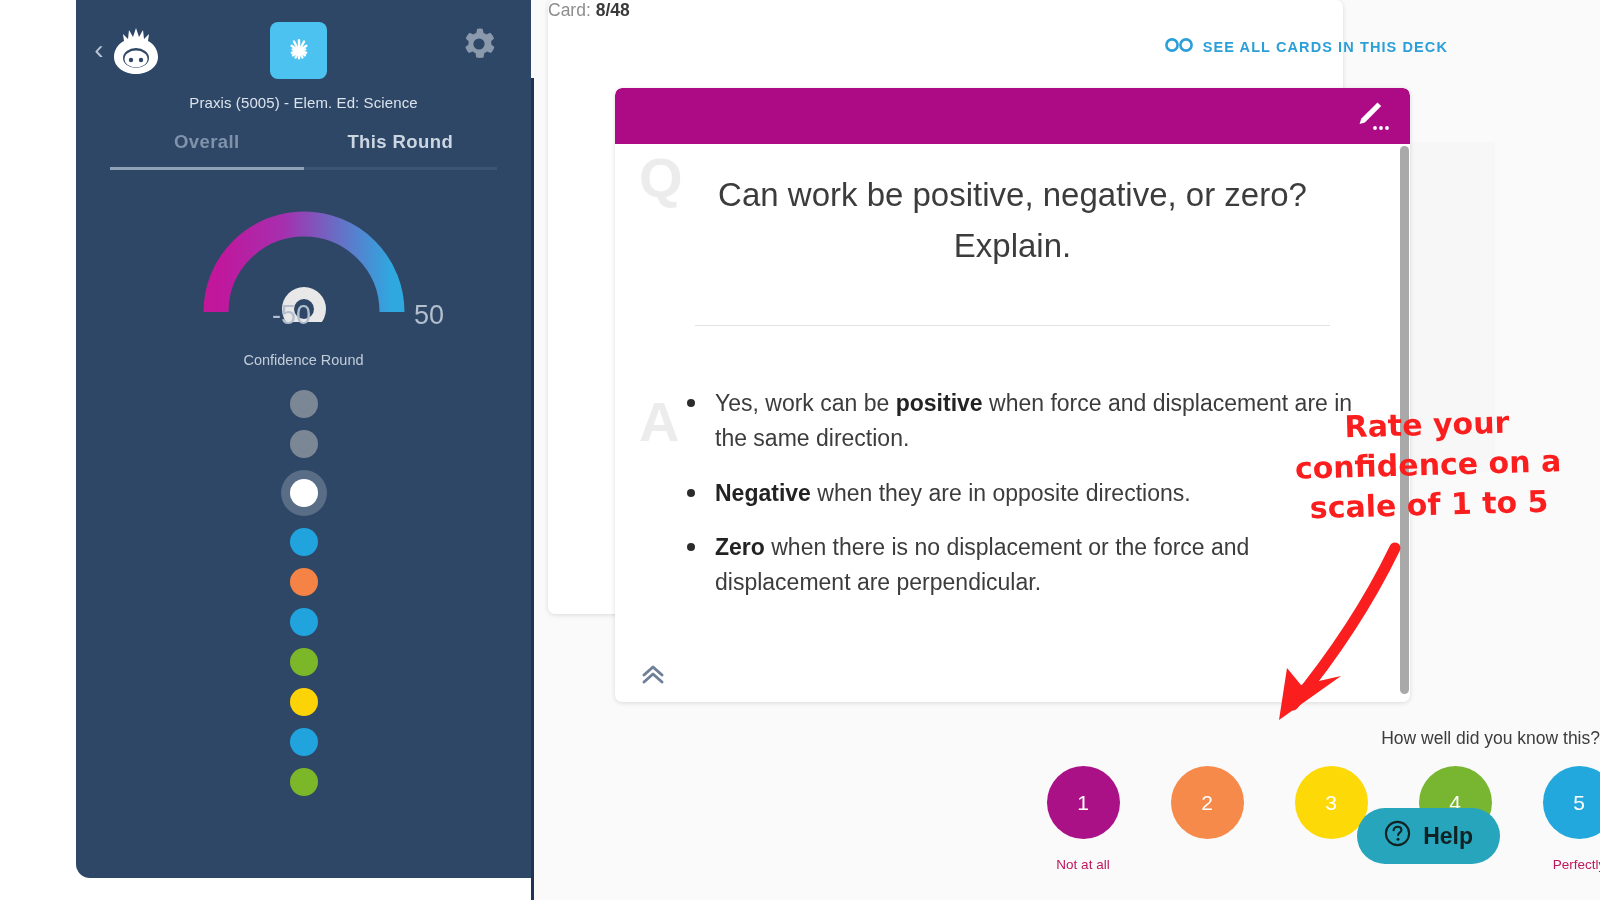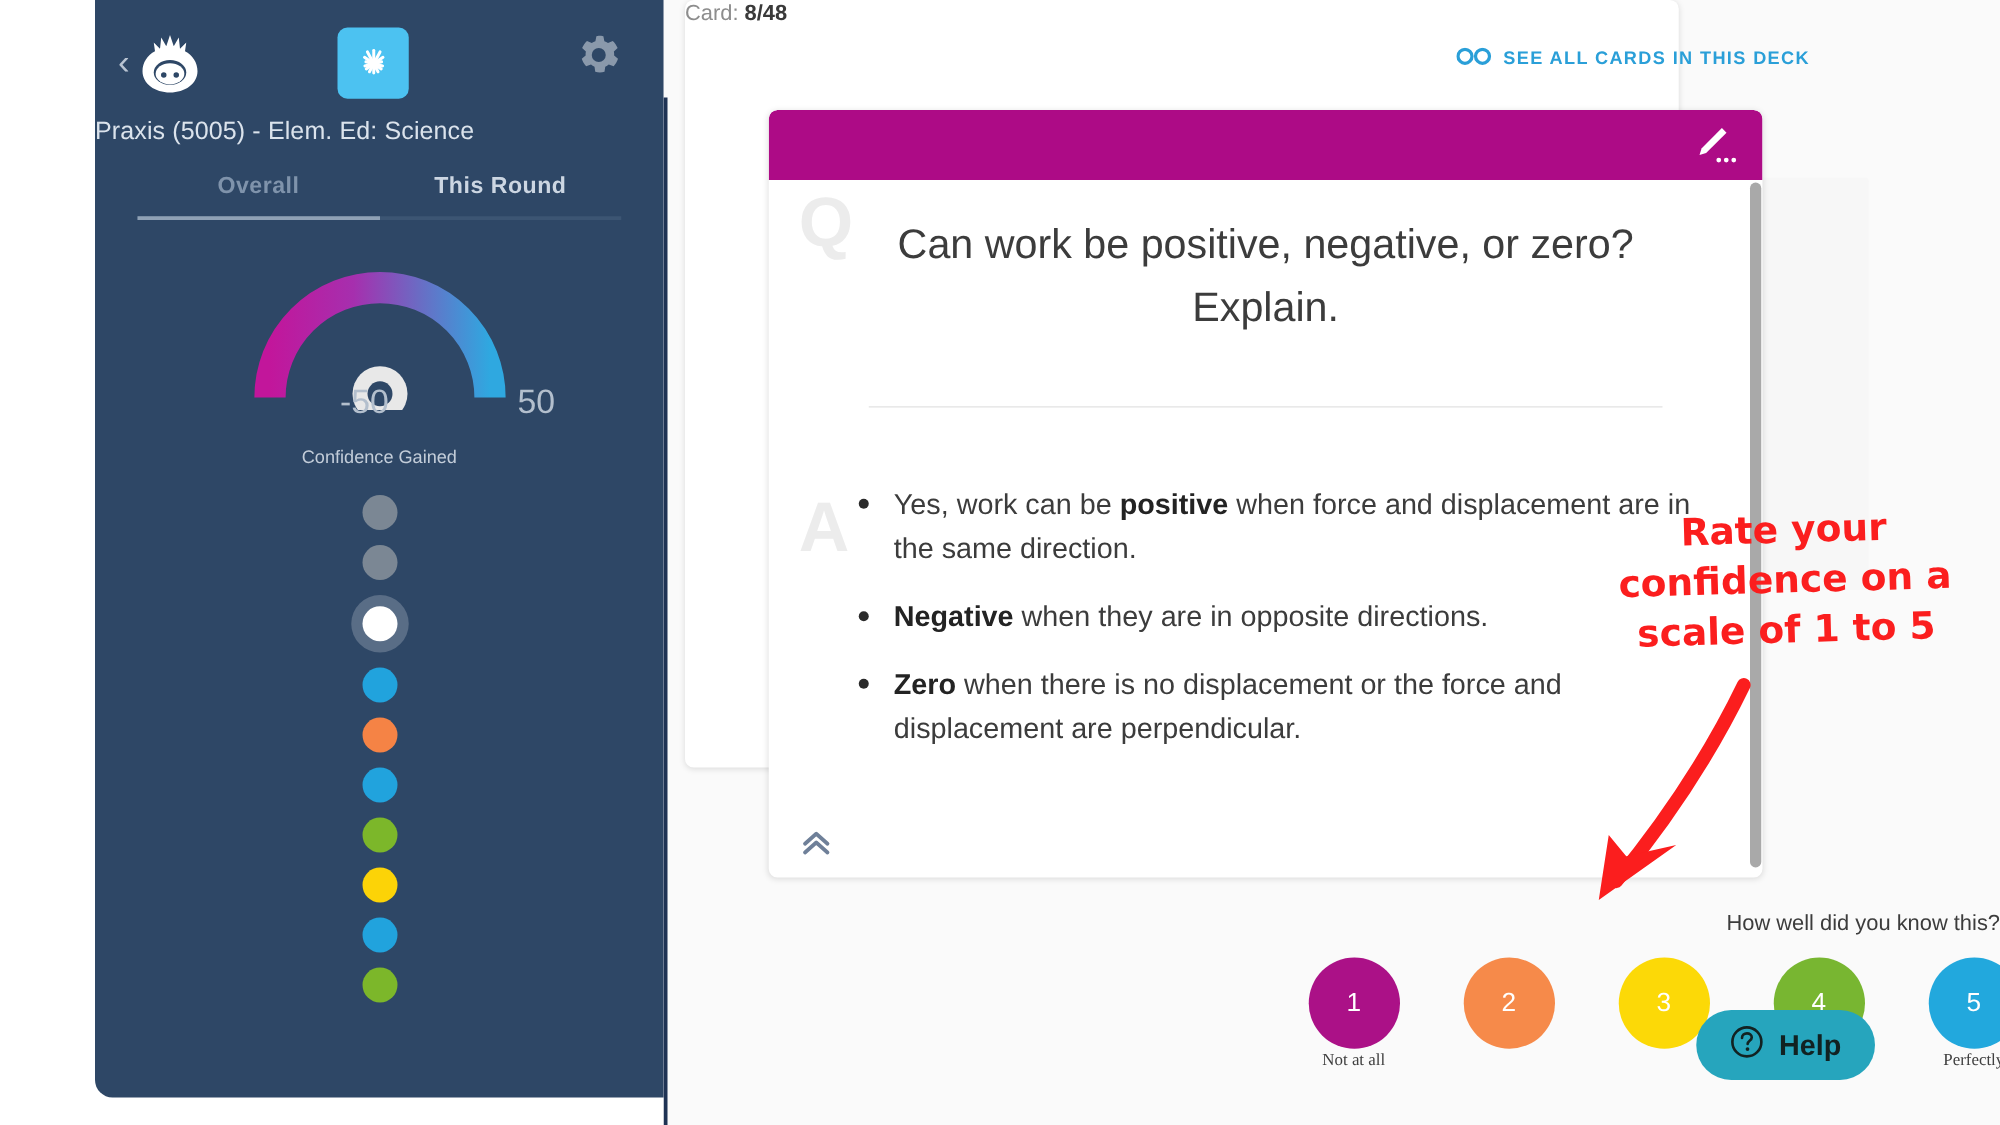--- a/index.html
+++ b/index.html
@@ -27,21 +27,21 @@
   }
   .sb-logo-mascot { position: absolute; left: 32px; top: 22px; width: 56px; height: 56px; }
   .sb-brand {
     position: absolute; left: 194px; top: 22px;
     width: 57px; height: 57px; border-radius: 8px; background: #4cc2f1;
     display: flex; align-items: center; justify-content: center;
   }
   .sb-gear { position: absolute; right: 32px; top: 24px; width: 40px; height: 40px; }
 
   .sb-deck-title {
-    text-align: left; color: #dbe3ec; font-size: 20px;
+    text-align: center; color: #dbe3ec; font-size: 15px;
     letter-spacing: .1px; margin-top: -6px;
   }
 
   .sb-tabs {
     margin: 20px 34px 0 34px; display: flex;
     border-bottom: 3px solid #3c5573; position: relative;
   }
   .sb-tab {
     flex: 1; text-align: center; padding-bottom: 14px;
     font-size: 18.5px; color: #7f93ab; font-weight: 700; letter-spacing: .4px;
@@ -151,21 +151,21 @@
   }
   .rating-row {
     display: flex; justify-content: center; align-items: flex-start; gap: 51px; margin-top: 17px;
   }
   .rate-item { position: relative; width: 73px; text-align: center; }
   .rate-circle {
     width: 73px; height: 73px; border-radius: 50%;
     display: flex; align-items: center; justify-content: center;
     color: #ffffff; font-size: 21px; font-weight: 400;
   }
-  .rate-caption { margin-top: 1px; font-size: 13.5px; color: #404040; font-family: Liberation Serif, serif; }
+  .rate-caption { margin-top: 18px; font-size: 13.5px; color: #be185d; }
 
   .help-btn {
     position: absolute; right: 100px; bottom: 36px;
     height: 56px; padding: 0 27px; border-radius: 28px; background: #26a5bd;
     display: flex; align-items: center; gap: 12px;
     color: #122; font-size: 23px; font-weight: 700;
   }
 
   
   .annot {
@@ -241,21 +241,21 @@
           <g transform="rotate(78)">
             <path d="M0 -11 L78 -3 L78 3 L0 11 Z" fill="#e8e8e8"></path>
           </g>
           <circle cx="0" cy="0" r="22" fill="#e8e8e8"></circle>
           <circle cx="0" cy="0" r="10" fill="#2e4766"></circle>
         </g>
       </svg>
       <div class="gauge-label-left">-50</div>
       <div class="gauge-label-right">50</div>
     </div>
-    <div class="gauge-caption">Confidence Gained</div>
+    <div class="gauge-caption">Confidence Round</div>
 
     <div class="dots" id="dots">
         <div class="dot" style="background: rgb(123, 135, 148);"></div>
         <div class="dot" style="background: rgb(123, 135, 148);"></div>
         <div class="dot current" style="background: rgb(255, 255, 255);"></div>
         <div class="dot" style="background: rgb(33, 163, 221);"></div>
         <div class="dot" style="background: rgb(245, 131, 69);"></div>
         <div class="dot" style="background: rgb(33, 163, 221);"></div>
         <div class="dot" style="background: rgb(124, 183, 42);"></div>
         <div class="dot" style="background: rgb(252, 211, 7);"></div>

